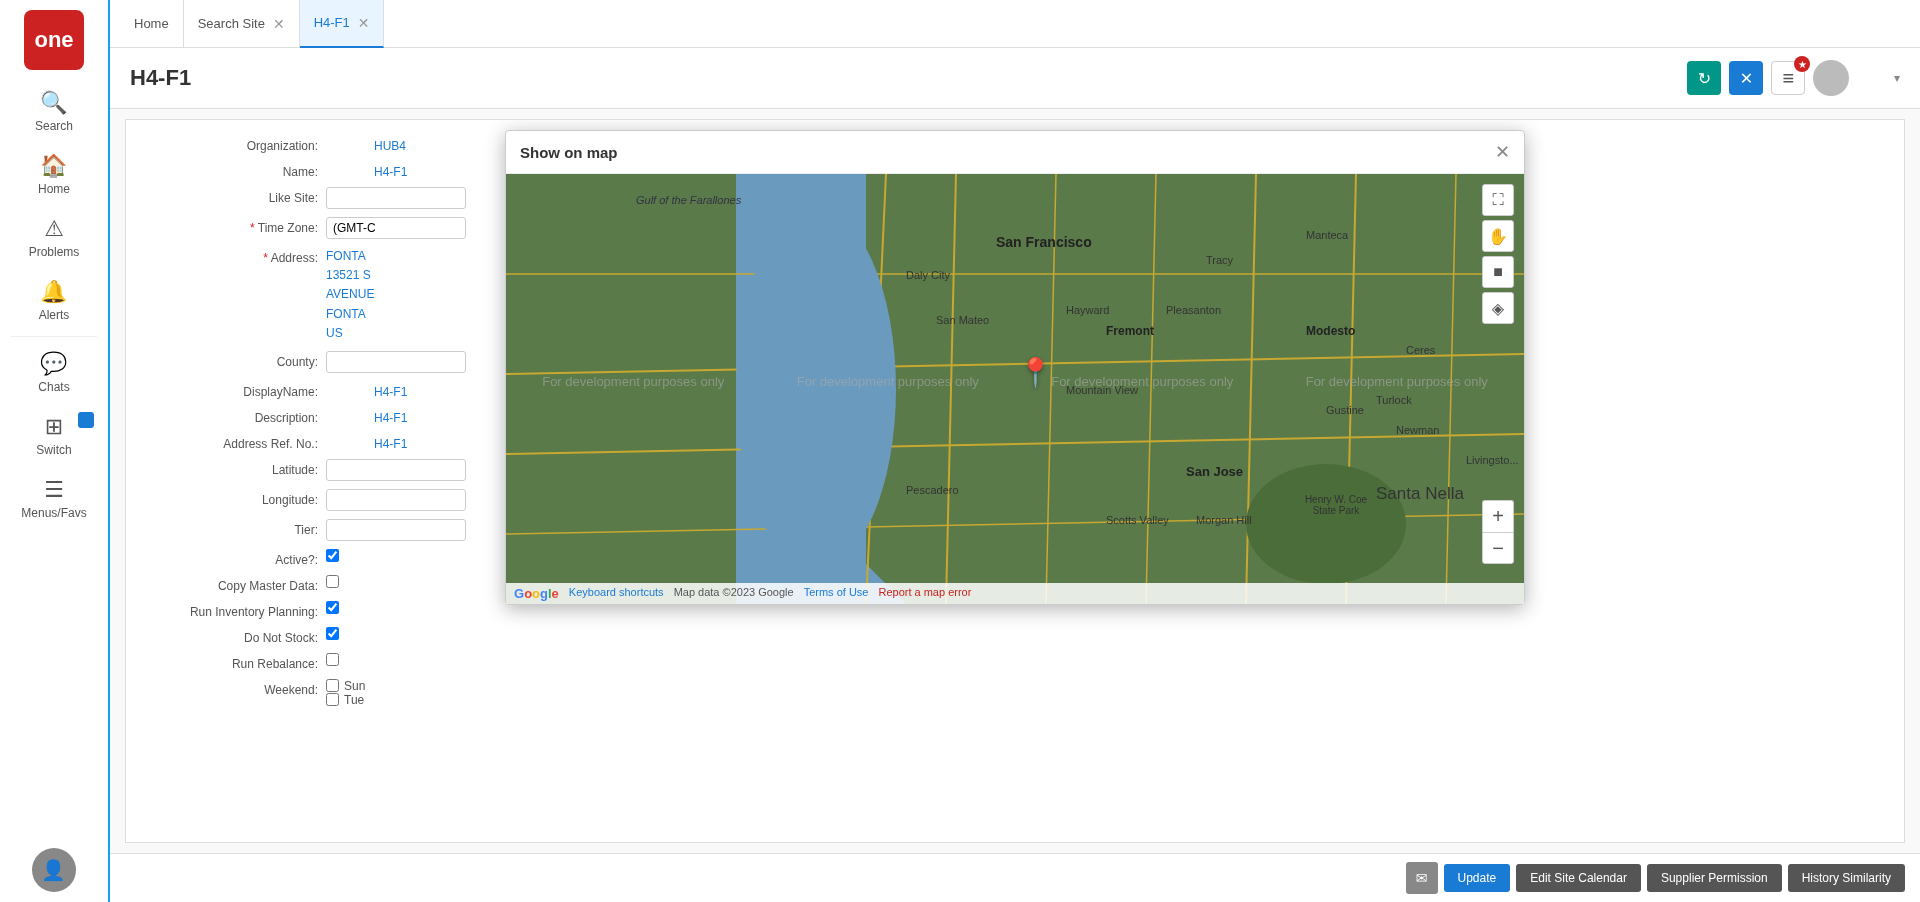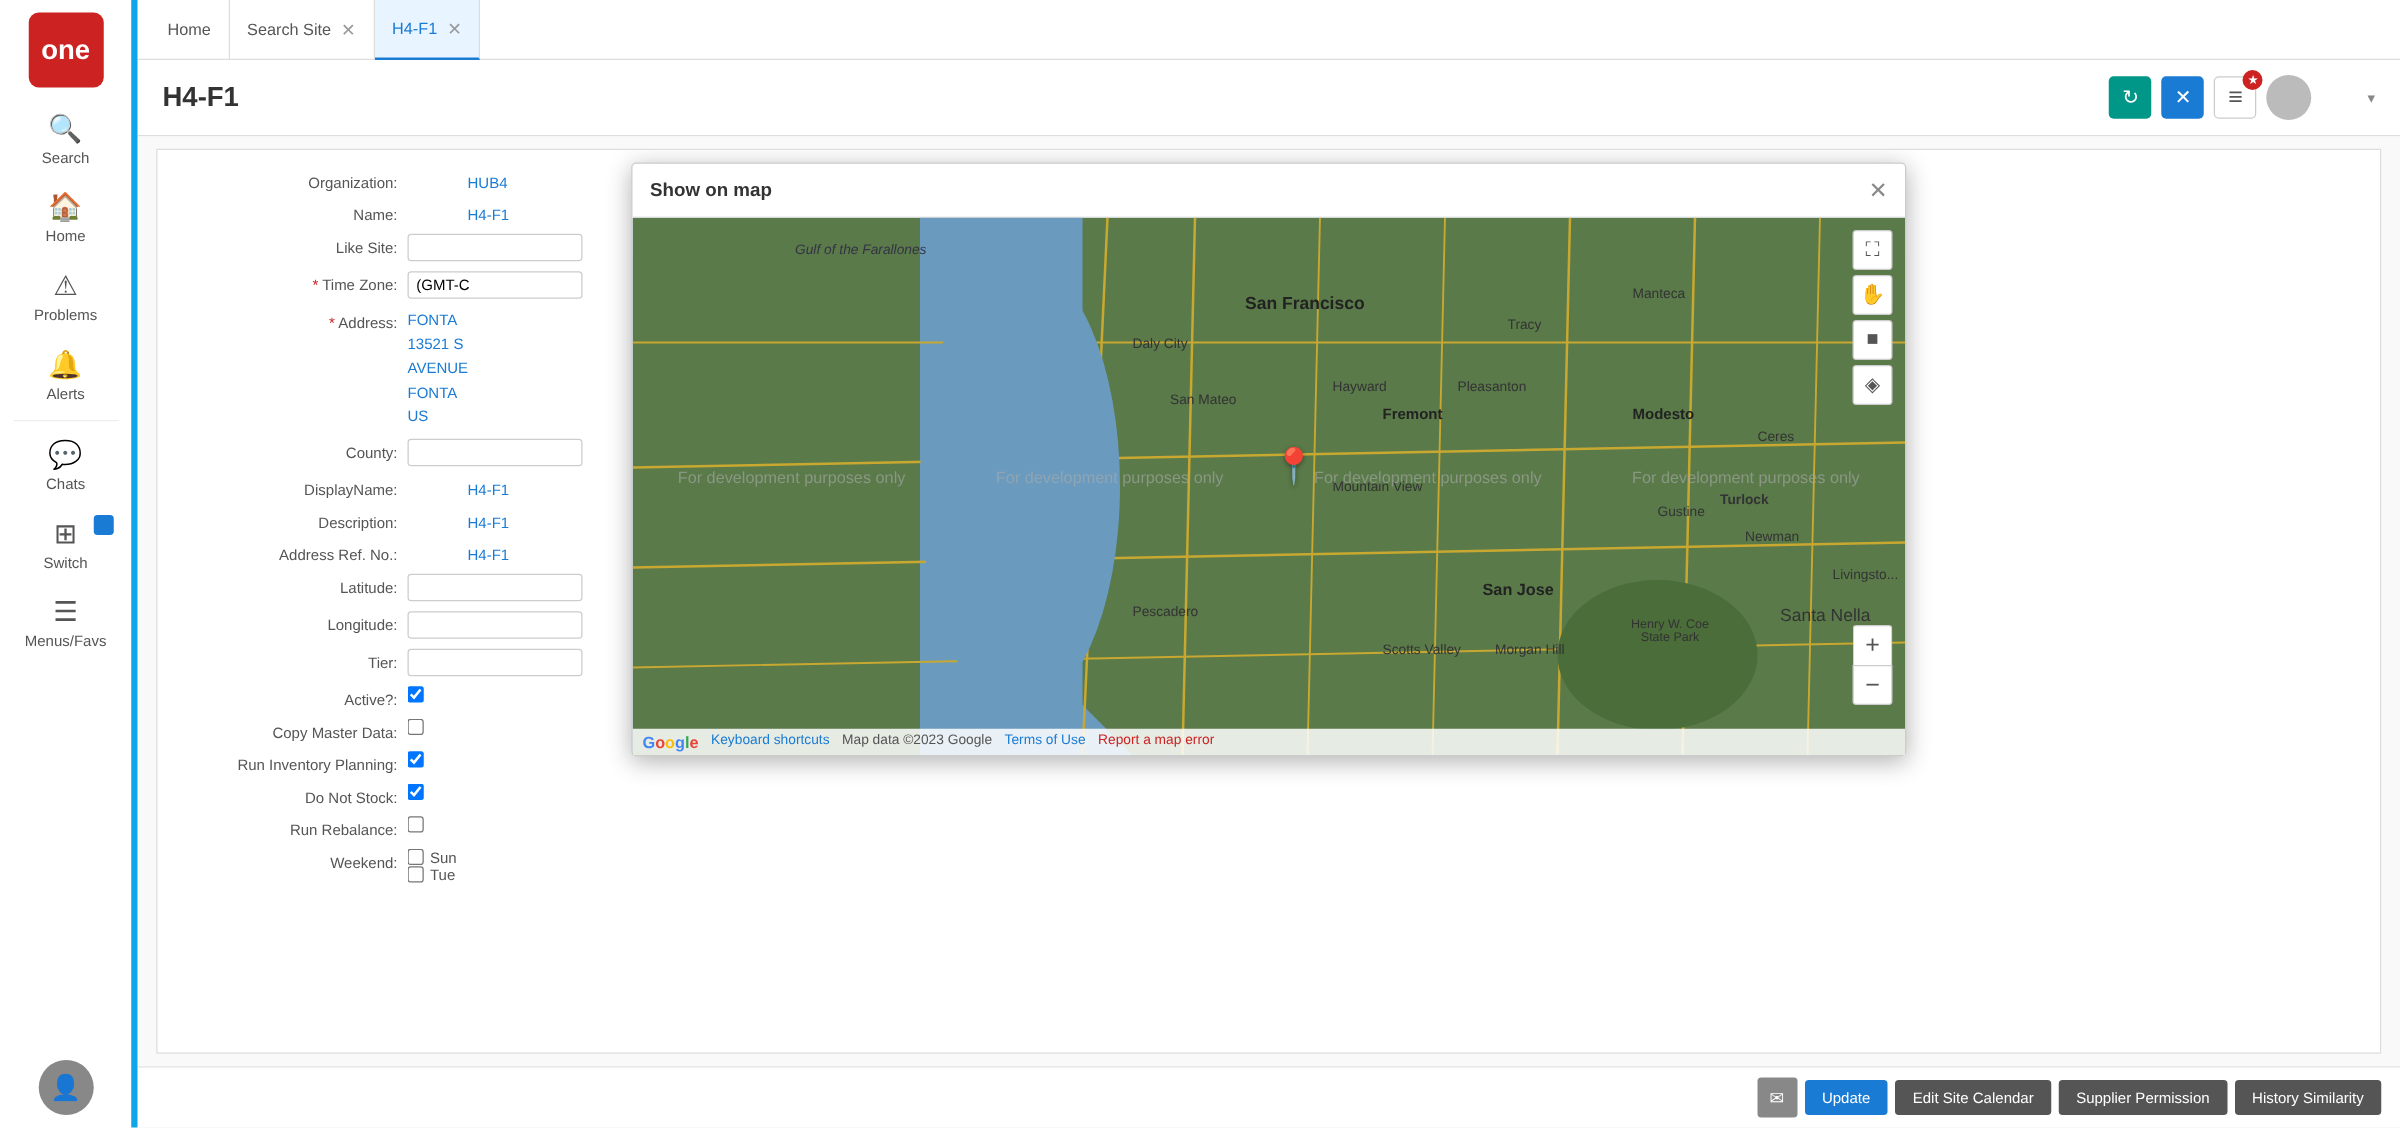--- a/index.html
+++ b/index.html
@@ -5,21 +5,21 @@
     * { box-sizing: border-box; margin: 0; padding: 0; }
     body { font-family: Arial, sans-serif; font-size: 13px; background: #f0f0f0; overflow: hidden; width: 1920px; height: 902px; }
 
     
     .sidebar {
       position: fixed;
       left: 0; top: 0;
       width: 110px;
       height: 902px;
       background: #fff;
-      border-right: 5px solid #0ea5e9;
+      border-right: 2px solid #0ea5e9;
       display: flex;
       flex-direction: column;
       align-items: center;
       z-index: 100;
     }
     .sidebar-logo {
       width: 60px; height: 60px;
       background: #cc2222;
       border-radius: 8px;
       display: flex; align-items: center; justify-content: center;
@@ -617,26 +617,26 @@
             <div style="position:absolute; top:290px; left:680px; font-size:13px; font-weight:bold; color:#222;">San Jose</div>
             <div style="position:absolute; top:95px; left:400px; font-size:11px; color:#333;">Daly City</div>
             <div style="position:absolute; top:140px; left:430px; font-size:11px; color:#333;">San Mateo</div>
             <div style="position:absolute; top:130px; left:560px; font-size:11px; color:#333;">Hayward</div>
             <div style="position:absolute; top:130px; left:660px; font-size:11px; color:#333;">Pleasanton</div>
             <div style="position:absolute; top:210px; left:560px; font-size:11px; color:#333;">Mountain View</div>
             <div style="position:absolute; top:55px; left:800px; font-size:11px; color:#333;">Manteca</div>
             <div style="position:absolute; top:80px; left:700px; font-size:11px; color:#333;">Tracy</div>
             <div style="position:absolute; top:150px; left:800px; font-size:12px; font-weight:bold; color:#222;">Modesto</div>
             <div style="position:absolute; top:170px; left:900px; font-size:11px; color:#333;">Ceres</div>
-            <div style="position:absolute; top:220px; left:870px; font-size:11px; color:#333;font-weight:bold;">Turlock</div>
+            <div style="position:absolute; top:220px; left:870px; font-size:11px; color:#333;">Turlock</div>
             <div style="position:absolute; top:310px; left:400px; font-size:11px; color:#333;">Pescadero</div>
             <div style="position:absolute; top:340px; left:600px; font-size:11px; color:#333;">Scotts Valley</div>
             <div style="position:absolute; top:340px; left:690px; font-size:11px; color:#333;">Morgan Hill</div>
             <div style="position:absolute; top:320px; left:780px; font-size:10px; color:#333; text-align:center; width:100px;">Henry W. Coe<br>State Park</div>
-            <div style="position:absolute; top:310px; left:870px; font-size:14px; color:#333;margin-left:48px;">Santa Nella</div>
+            <div style="position:absolute; top:310px; left:870px; font-size:17px; color:#333;">Santa Nella</div>
             <div style="position:absolute; top:280px; left:960px; font-size:11px; color:#333;">Livingsto...</div>
             <div style="position:absolute; top:250px; left:890px; font-size:11px; color:#333;">Newman</div>
             <div style="position:absolute; top:230px; left:820px; font-size:11px; color:#333;">Gustine</div>
             <div style="position:absolute; top:55px; left:940px; font-size:11px; color:#333;margin-left:36px;">Oakd.</div>
             <div style="position:absolute; top:20px; left:130px; font-size:11px; color:#334; font-style:italic;">Gulf of the Farallones</div>
 
             
             <div style="position:absolute; top:200px; left:0; right:0; display:flex; pointer-events:none;">
               <span style="flex:1; text-align:center; font-size:13px; color:rgba(170,170,170,0.6);">For development purposes only</span>
               <span style="flex:1; text-align:center; font-size:13px; color:rgba(170,170,170,0.6);">For development purposes only</span>

